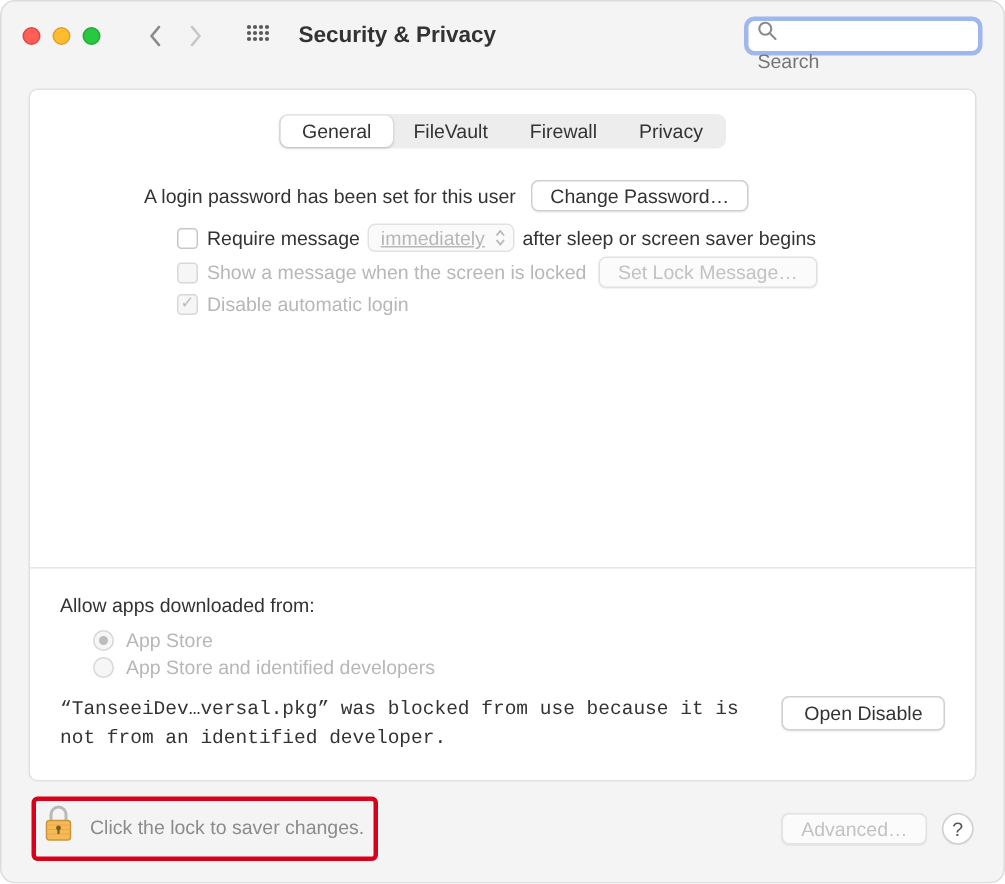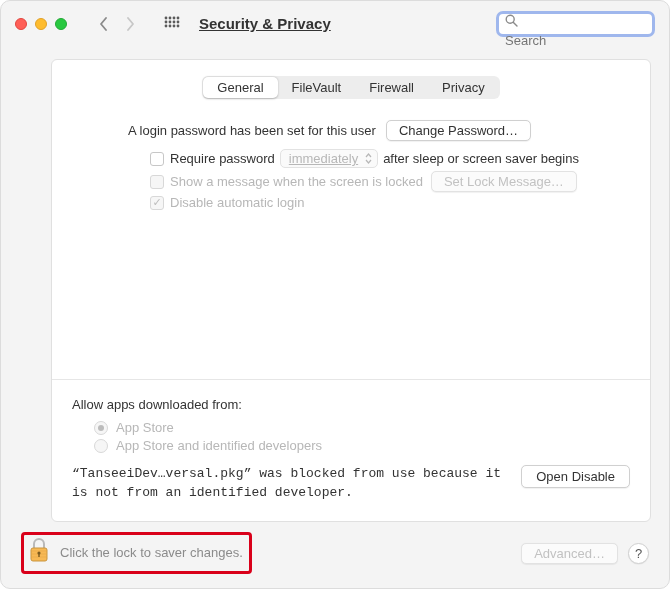--- a/index.html
+++ b/index.html
@@ -7,27 +7,27 @@
   .window { width: 670px; height: 589px; border: 1px solid #dcdcdc; border-radius: 10px; background: #f4f4f4; display: flex; flex-direction: column; }
   .titlebar { height: 46px; display: flex; align-items: center; padding: 0 10px; gap: 6px; border-bottom: 1px solid rgba(0,0,0,0); }
   .traffic { display: flex; gap: 8px; margin-right: 8px; margin-left:4px;}
   .dot { width: 12px; height: 12px; border-radius: 50%; }
   .dot.red { background: #ff5f57; border: 0.5px solid #e24640; }
   .dot.yellow { background: #febc2e; border: 0.5px solid #e1a128; }
   .dot.green { background: #28c840; border: 0.5px solid #23aa36; }
   .nav { display: flex; gap: 4px; margin-left: 12px; }
   .nav-btn { width: 22px; height: 22px; display:flex;align-items:center;justify-content:center; color:#808080; }
   .grid-btn { width: 22px; height: 22px; display:flex;align-items:center;justify-content:center; color:#5a5a5a; margin-left:14px; }
-  .title { font-size: 15px; font-weight: 600; color:#333; margin-left: 10px; text-decoration: underline; }
+  .title { font-size: 15px; font-weight: 600; color:#333; margin-left: 10px; }
   .spacer { flex: 1; }
   .search { display:flex;align-items:flex-start;gap:6px; width: 159px; height: 26px; border: 3px solid #9fb7ed; border-radius: 7px; background: #fff; padding: 0 6px; margin-right: 4px; flex-direction: column;}
   .search input { border: none; outline: none; font-size: 13px; width: 100%; color:#333; background: transparent; }
   .search svg { flex-shrink:0; }
   .content { flex: 1; padding: 12px 18px 0 18px; display:flex; }
-  .panel { flex:1; background: #ffffff; border: 1px solid #e0e0e0; border-radius: 6px; padding: 12px 20px 0 20px; display:flex; flex-direction:column;margin-left:32px; }
+  .panel { flex:1; background: #ffffff; border: 1px solid #e0e0e0; border-radius: 6px; padding: 12px 20px 0 20px; display:flex; flex-direction:column; }
   .tabs { display:flex; justify-content:center; margin: 4px 0 18px 0; }
   .seg { display:flex; background:#ededed; border-radius:6px; padding:1px; }
   .seg-item { font-size:13px; padding: 3px 14px; color:#333; border-radius:5px; cursor:pointer; }
   .seg-item.active { background:#fff; box-shadow:0 0.5px 2px rgba(0,0,0,0.25); }
   .row { display:flex; align-items:center; font-size:13px; color:#333; margin: 3px 0; }
   .section1 { padding-left: 56px; }
   .btn { background:#fff; border:1px solid #d0d0d0; border-radius:5px; padding: 2px 12px; font-size:13px; color:#333; box-shadow:0 0.5px 1px rgba(0,0,0,0.06); cursor:pointer; }
   .check { width:14px;height:14px;border:1px solid #c7c7c7;border-radius:3px;background:#fff;display:inline-flex;align-items:center;justify-content:center;margin-right:6px; }
   .check.disabled { border-color:#d8d8d8; background:#f6f6f6; }
   .check.checked::after { content:"✓"; font-size:11px; color:#bcbcbc; line-height:1; }
@@ -111,21 +111,21 @@
       </div>
 
       <div class="section1">
         <div class="row">
           <span>A login password has been set for this user</span>
           <span style="width:10px"></span>
           <button class="btn">Change Password…</button>
         </div>
         <div class="row" style="padding-left:22px; margin-top:8px;">
           <span class="check"></span>
-          <span>Require password</span>
+          <span>Require message</span>
           <span class="select-fake">
             <span>immediately</span>
             <span class="stepper">
               <svg width="7" height="5" viewBox="0 0 7 5">
                   <path d="M1 4 L3.5 1 L6 4" fill="none" stroke="#b7b7b7" stroke-width="1.2"></path>
                 </svg>
               <svg width="7" height="5" viewBox="0 0 7 5">
                   <path d="M1 1 L3.5 4 L6 1" fill="none" stroke="#b7b7b7" stroke-width="1.2"></path>
                 </svg>
             </span>

